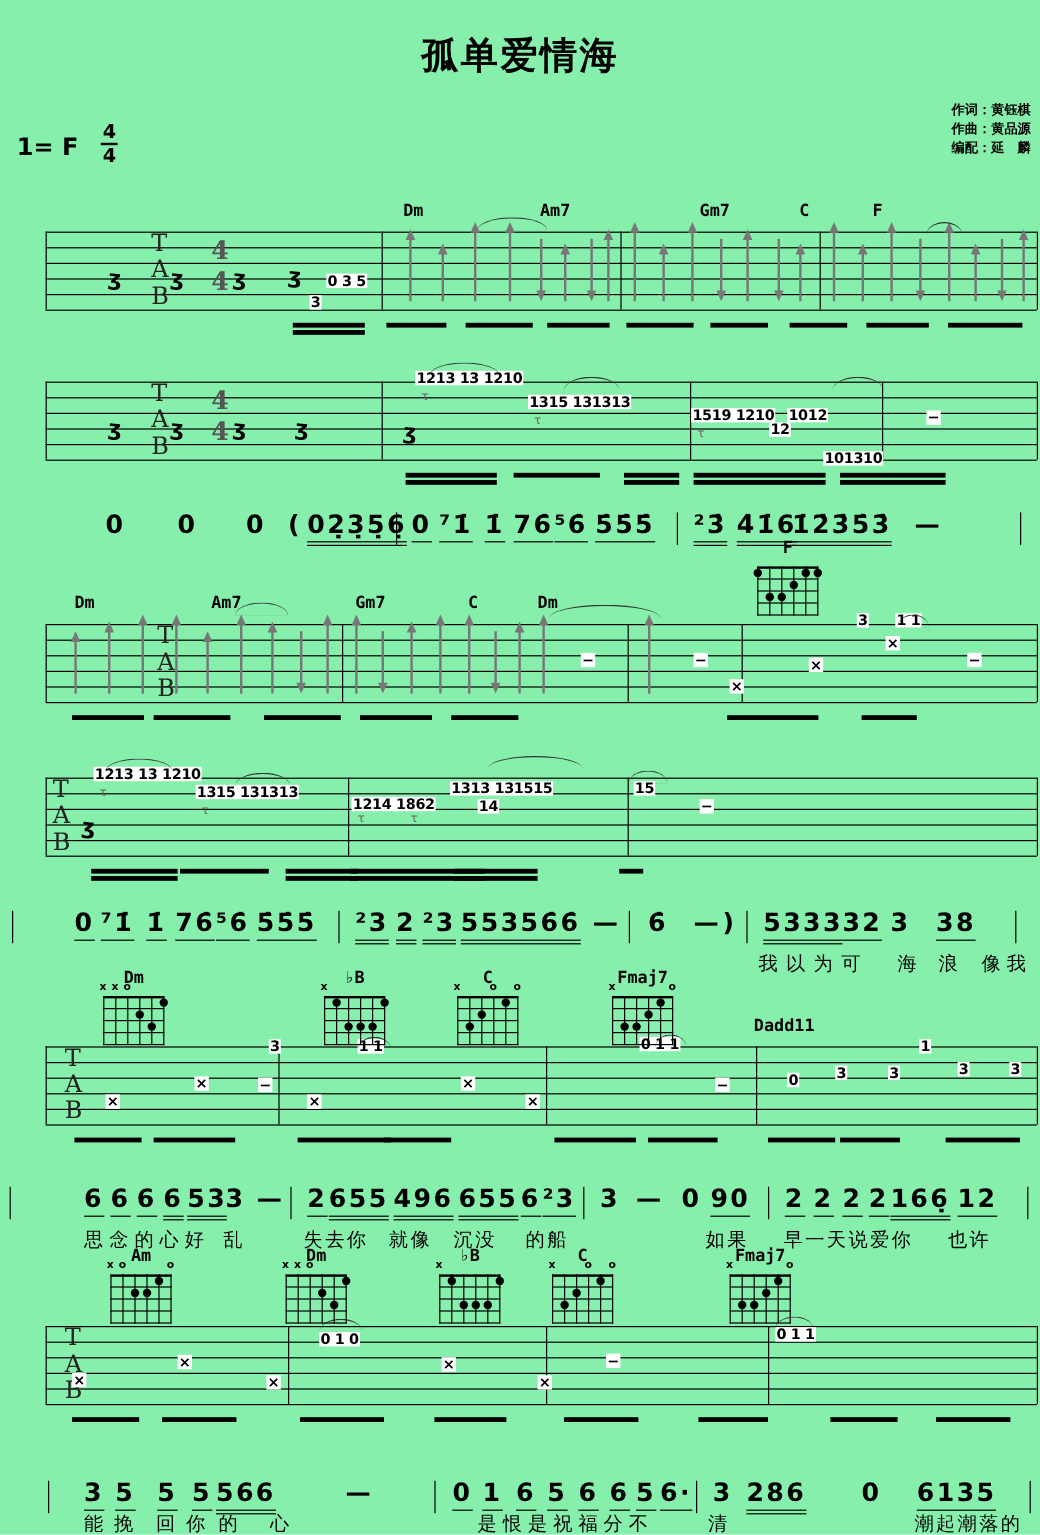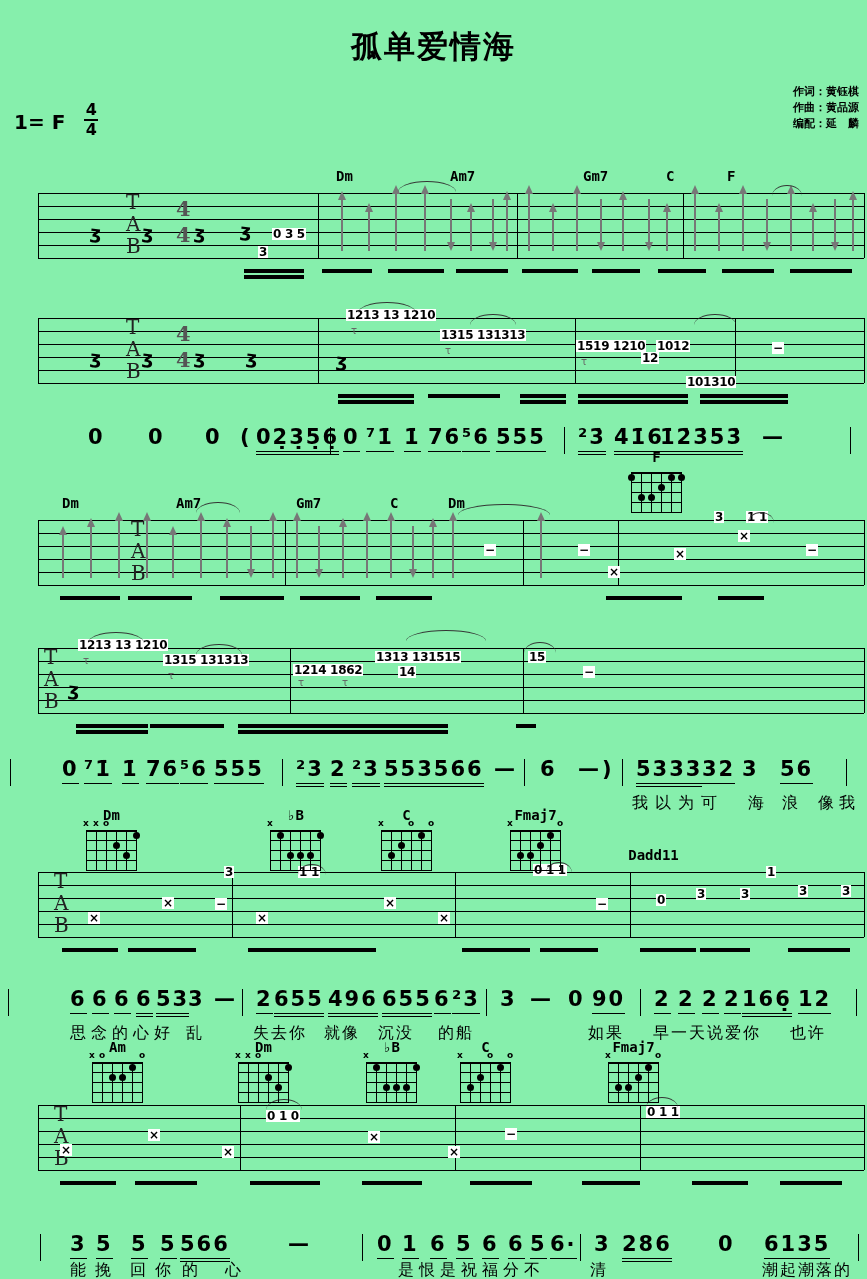--- a/index.html
+++ b/index.html
@@ -567,21 +567,21 @@
       <div class="jnote u2" style="left: 384px; top: 758px;">55356̇6̇</div>
       <div class="jnote jdash" style="left: 494px; top: 758px;">—</div>
       <div class="jbar" style="left: 524px; top: 759px;"></div>
       <div class="jnote" style="left: 540px; top: 758px;">6̇</div>
       <div class="jnote jdash" style="left: 578px; top: 758px;">—</div>
       <div class="jnote" style="left: 602px; top: 758px;">)</div>
       <div class="jbar" style="left: 622px; top: 759px;"></div>
       <div class="jnote u2" style="left: 636px; top: 758px;">5333</div>
       <div class="jnote u1" style="left: 702px; top: 758px;">32</div>
       <div class="jnote" style="left: 742px; top: 758px;">3</div>
-      <div class="jnote u1" style="left: 780px; top: 758px;">56</div>
+      <div class="jnote u1" style="left: 780px; top: 758px;">38</div>
       <div class="jbar" style="left: 846px; top: 759px;"></div>
       <div class="lyric" style="left: 632px; top: 795px; letter-spacing: 7px;">我以为可</div>
       <div class="lyric" style="left: 748px; top: 795px;">海</div>
       <div class="lyric" style="left: 782px; top: 795px;">浪</div>
       <div class="lyric" style="left: 818px; top: 795px; letter-spacing: 5px;">像我</div>
       <div class="jbar" style="left: 8px; top: 989px;"></div>
       <div class="jnote u1" style="left: 70px; top: 988px;">6</div>
       <div class="jnote u1" style="left: 92px; top: 988px;">6</div>
       <div class="jnote u1" style="left: 114px; top: 988px;">6</div>
       <div class="jnote u2" style="left: 136px; top: 988px;">6</div>

